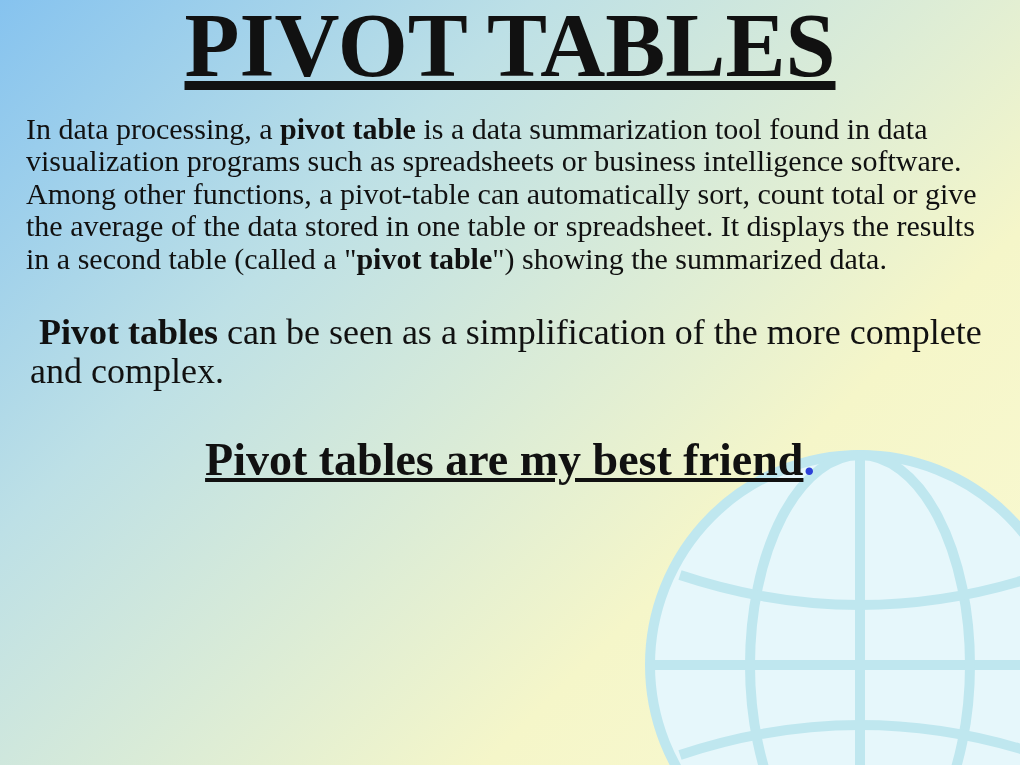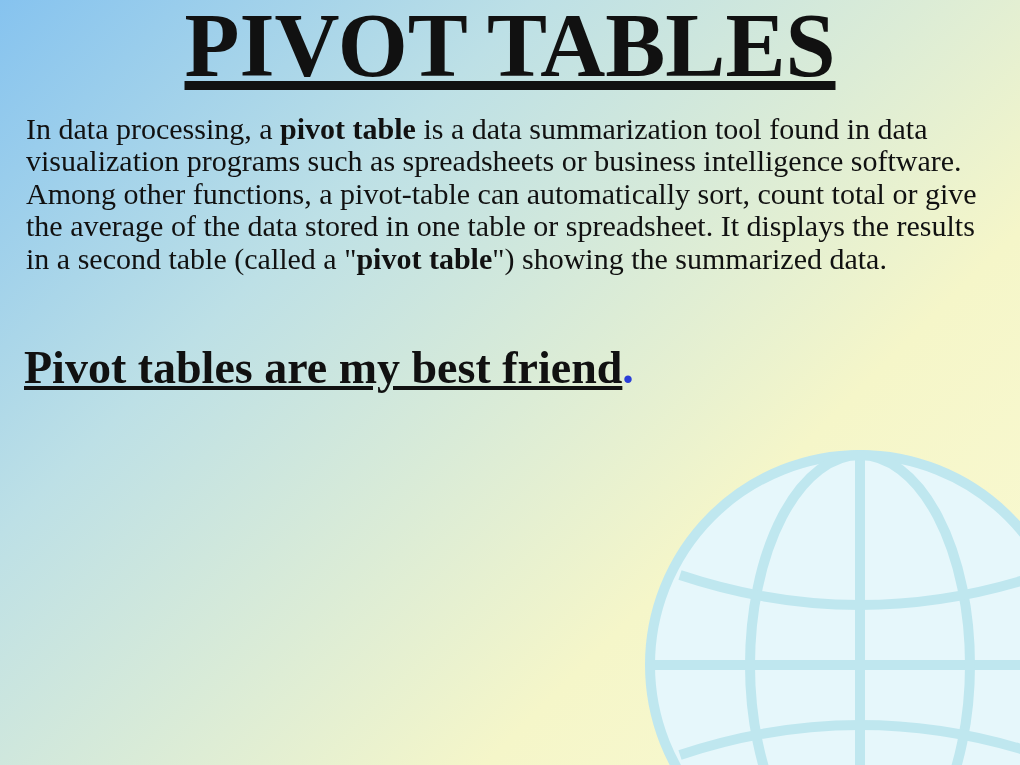--- a/index.html
+++ b/index.html
@@ -38,21 +38,22 @@
     margin-top: 16px;
     padding: 0 2px;
   }
   .para2 {
     font-size: 36px;
     line-height: 1.08;
     margin-top: 38px;
     padding: 0 2px 0 6px;
   }
   .tagline-wrap {
-    margin-top: 66px;
+    margin-top: 42px;
+    text-align: center;
   }
   .tagline {
     font-size: 46px;
     font-weight: bold;
     text-decoration: underline;
     display: inline;
   }
   .period {
     font-size: 46px;
     font-weight: bold;
@@ -75,18 +76,21 @@
 </svg>
 
 <div class="content">
 
   <h1 class="title">PIVOT TABLES</h1>
 
   <p class="para1">
     <span>In data processing, a </span><span class="bold">pivot table</span><span> is a data summarization tool found in data visualization programs such as spreadsheets or business intelligence software. Among other functions, a pivot-table can automatically sort, count total or give the average of the data stored in one table or spreadsheet. It displays the results in a second table (called a "</span><span class="bold">pivot table</span><span>") showing the summarized data.</span>
   </p>
 
+  <p class="para2">
+    <span>&nbsp;</span><span class="bold">Pivot tables</span><span> can be seen as a simplification of the more complete and complex.</span>
+  </p>
 
   <div class="tagline-wrap">
     <span class="tagline">Pivot tables are my best friend</span><span class="period">.</span>
   </div>
 
 </div>
 
 </body></html>

